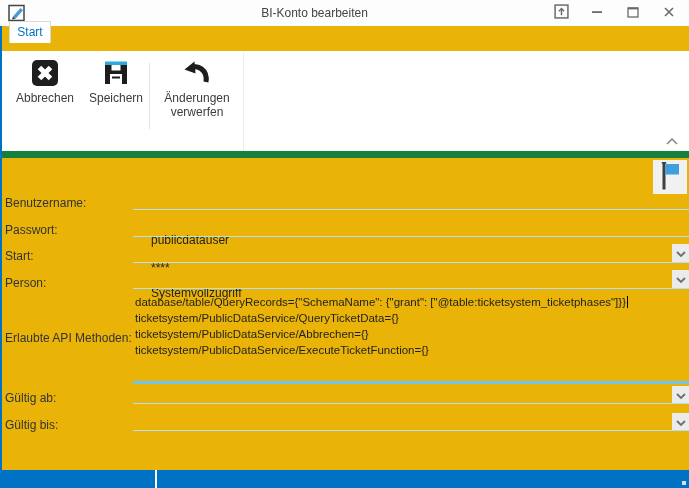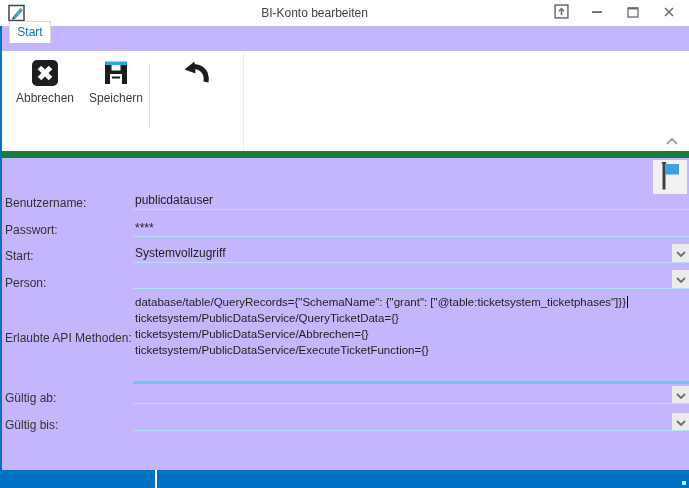--- a/index.html
+++ b/index.html
@@ -2,21 +2,21 @@
 <html><head>
 <meta charset="utf-8">
 <style>
   html,body { margin:0; padding:0; }
   body {
     width:689px; height:488px; position:relative; overflow:hidden;
     background:#ffffff;
     font-family:"Liberation Sans","DejaVu Sans",sans-serif;
     font-size:12px; color:#333;
   }
-  .window { position:absolute; inset:0; background:#c4b5fd; }
+  .window { position:absolute; inset:0; background:#eab308; }
 
   
   .titlebar { position:absolute; top:0; left:0; right:0; height:26px; background:#fdfdfd; }
   .app-icon { position:absolute; left:8px; top:4px; width:18px; height:18px; }
   .title { position:absolute; top:6px; left:100px; right:160px; text-align:center; color:#444; }
   .win-controls { position:absolute; right:2px; top:0; height:26px; display:flex; }
   .win-btn { width:36px; height:26px; display:flex; align-items:center; justify-content:center; }
 
   
   .tab-start {
@@ -38,21 +38,21 @@
     background:#f2f2f2; text-align:center; line-height:18px; color:#474747;
   }
   .group-rborder { position:absolute; left:243px; top:2px; width:1px; height:98px; background:#ececec; }
   .collapse-btn { position:absolute; right:4px; top:82px; width:26px; height:16px; display:flex; align-items:center; justify-content:center; }
 
   
   .left-border { position:absolute; left:0; top:26px; width:2px; height:444px; background:#0072C6; }
   .flag-btn { position:absolute; left:653px; top:160px; width:34px; height:34px; background:#f1f1f1; display:flex; align-items:center; justify-content:center; }
 
   .f-label { position:absolute; left:5px; color:#333; white-space:nowrap; }
-  .f-value { position:absolute; left:135px; color:#1f1f1f; white-space:nowrap; }
+  .f-value { position:absolute; left:151px; color:#1f1f1f; white-space:nowrap;margin-top:40px; }
   .f-line  { position:absolute; left:133px; right:0; height:1px; background:#b3e0f4; }
   .f-line-focus { position:absolute; left:133px; right:0; height:3px; background:#71c6ed; }
   .dd-btn { position:absolute; right:0; width:17px; background:#ebebeb; display:flex; align-items:center; justify-content:center; }
 
   .api-lines { position:absolute; left:135px; top:294px; right:1px; font-size:11.5px; line-height:16px; color:#1f1f1f; white-space:nowrap; overflow:hidden; }
   .caret { display:inline-block; width:1px; height:12px; background:#000; vertical-align:-2px; margin-left:1px; }
 
   
   .statusbar { position:absolute; left:0; right:0; bottom:0; height:18px; background:#0072C6; }
   .sb-divider { position:absolute; left:155px; top:0; width:2px; height:18px; background:#ffffff; }
@@ -135,20 +135,21 @@
 
     <div class="v-sep"></div>
 
     <div class="rb-btn btn-verwerfen">
       <div class="rb-ico">
         <svg viewBox="0 0 30 28" width="30" height="28">
           <path d="M24 23 C 26 11, 15 4.5, 8 9.5" fill="none" stroke="#1d1d1d" stroke-width="5"></path>
           <path d="M12.5 2.5 L2.5 10.5 L13.5 14.5 Z" fill="#1d1d1d"></path>
         </svg>
       </div>
+      <div>Änderungen verwerfen</div>
     </div>
 
     <div class="group-rborder"></div>
 
     <div class="collapse-btn">
       <span>
         <svg viewBox="0 0 12 7" width="12" height="7">
             <path d="M1 6 L6 1 L11 6" stroke="#8a8a8a" stroke-width="1.6" fill="none"></path>
           </svg>
       </span>

